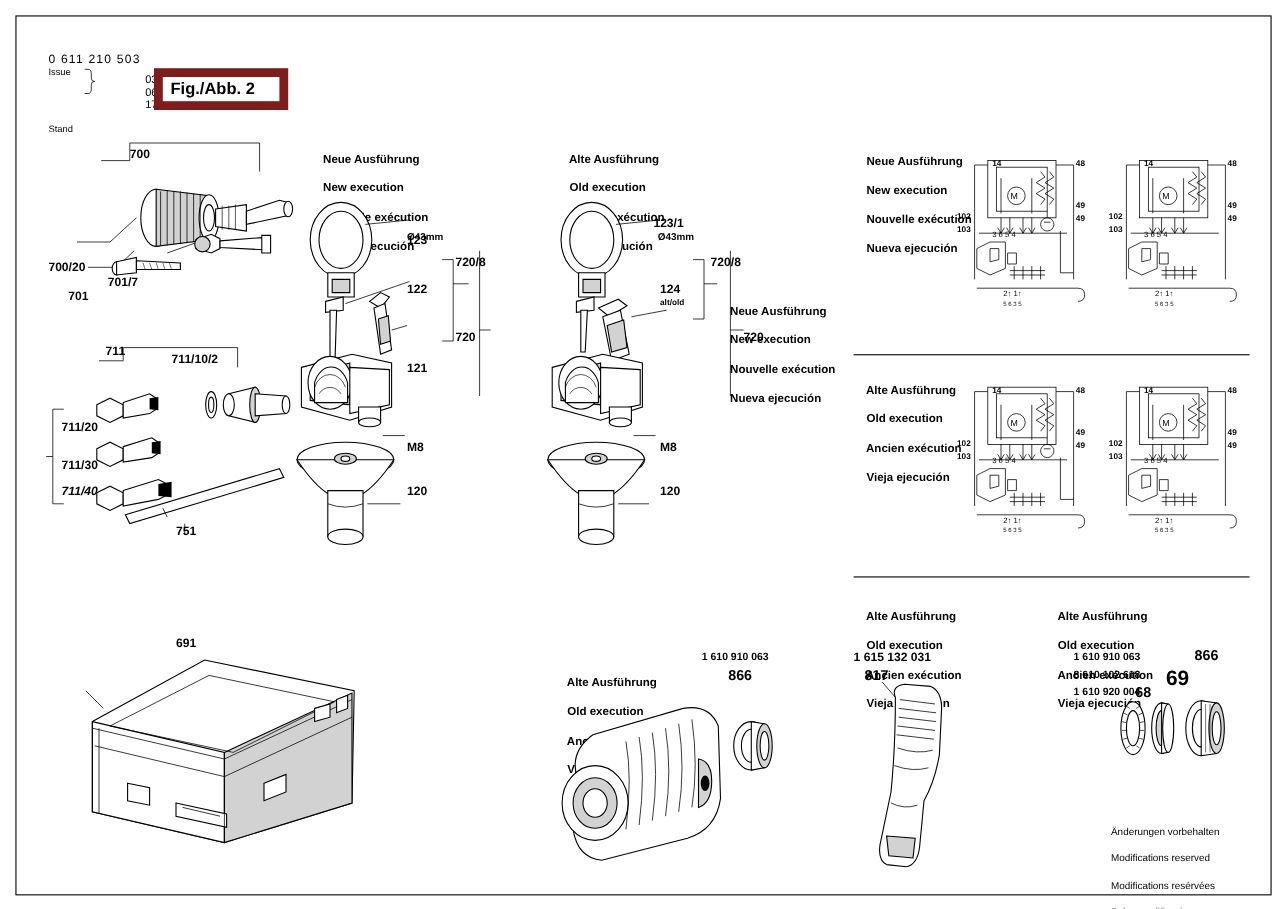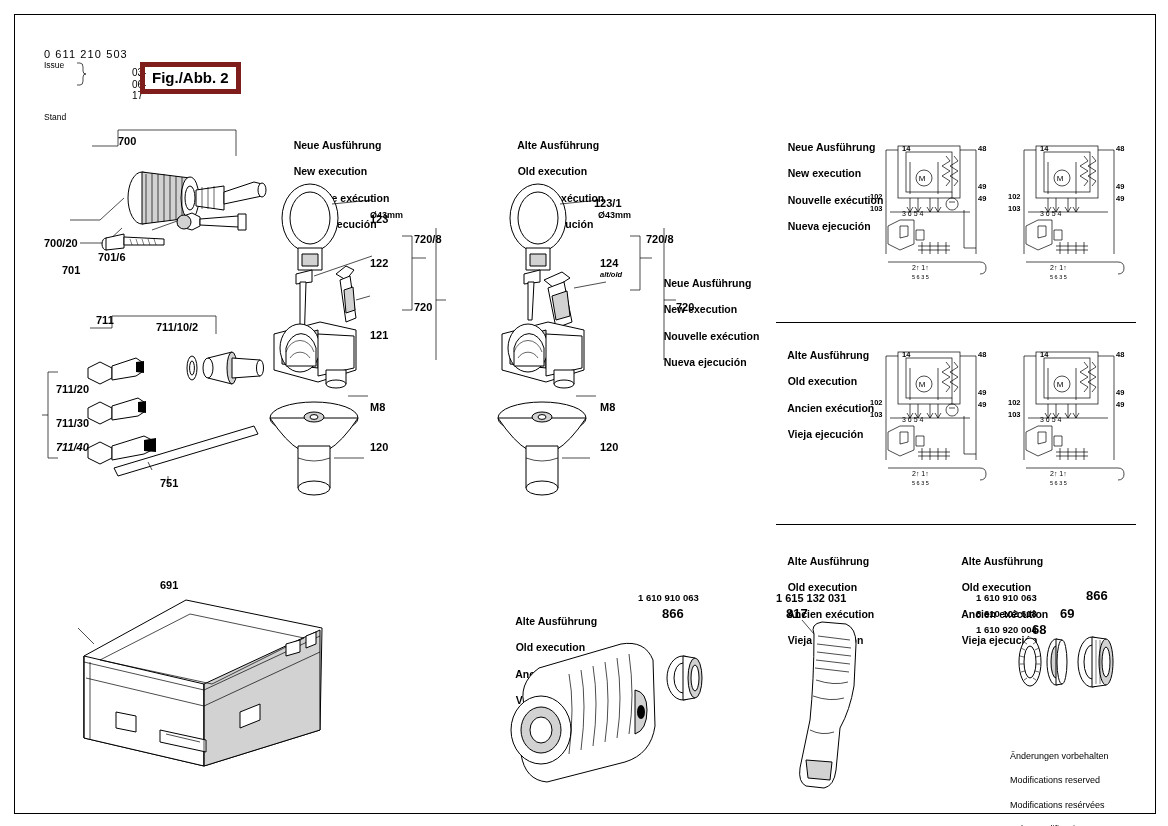--- a/index.html
+++ b/index.html
@@ -7,21 +7,21 @@
   .page{position:absolute;left:0;top:0;width:1168px;height:826px;overflow:hidden;}
   .frame{position:absolute;left:14px;top:14px;width:1140px;height:798px;border:1px solid #000;}
   .abs{position:absolute;}
   .lbl{font-size:10.5px;font-weight:bold;line-height:1.25;white-space:pre;}
   .lblb{font-size:11px;font-weight:bold;line-height:1.3;white-space:pre;}
   .small{font-size:9px;font-weight:bold;line-height:1.25;white-space:pre;}
   .tiny{font-size:7px;line-height:1.2;white-space:pre;}
   .tinyb{font-size:7.5px;font-weight:bold;line-height:1.2;white-space:pre;}
   .hdrnum{font-size:11px;letter-spacing:1.1px;font-family:"Liberation Sans",sans-serif;}
   .issue{font-size:8.5px;line-height:1.15;}
-  .figbox{border:5px solid #7f1d1d;padding:2px 7px 3px 7px;font-size:15px;font-weight:bold;display:inline-block;}
+  .figbox{border:8px solid #7f1d1d;padding:2px 22px 3px 7px;font-size:15px;font-weight:bold;display:inline-block;}
   .foot{font-size:9px;line-height:1.35;white-space:pre;}
   svg{display:block;}
   .thin{stroke:#000;stroke-width:.7;fill:none;}
   .fillw{fill:#fff;stroke:#000;stroke-width:1;}
   .fillgg{fill:#d2d2d2;stroke:#000;stroke-width:1;}
   .fillk{fill:#000;}
 </style>
 </head>
 <body>
 
@@ -139,21 +139,21 @@
       <path class="fillw" d="M74 348 L214 306 L218 314 L78 356 Z"></path>
       <path class="thin" d="M108 342 L112 350"></path>
     </g>
     <path class="thin" d="M128 356 L128 366"></path>
   </svg>
 
   <div class="abs lblb" style="left:118px;top:134px;">700</div>
   <div class="abs lblb" style="left:44px;top:236px;">700/20</div>
 
   <div class="abs lblb" style="left:62px;top:263px;">701</div>
-  <div class="abs lblb" style="left:98px;top:250px;">701/6</div>
+  <div class="abs lblb" style="left:98px;top:250px;">701/7</div>
   <div class="abs lblb" style="left:96px;top:313px;">711</div>
   <div class="abs lblb" style="left:156px;top:320px;text-align:right;">711/10/2</div>
   <div class="abs lblb" style="left:56px;top:382px;">711/20</div>
   <div class="abs lblb" style="left:56px;top:416px;">711/30</div>
   <div class="abs lblb" style="left:56px;top:440px;font-style:italic;">711/40</div>
   <div class="abs lblb" style="left:160px;top:476px;">751</div>
 
   <div class="abs lbl" style="left:282px;top:126px;">
     <span>Neue Ausführung</span><br>
     <span>New execution</span><br>
@@ -289,21 +289,21 @@
   <svg class="abs" style="left:596px;top:180px;" width="90" height="320">
     <path class="thin" d="M34 56 L44 56 L44 110 L34 110"></path>
     <path class="thin" d="M44 78 L56 78"></path>
     <path class="thin" d="M68 48 L68 180"></path>
     <path class="thin" d="M68 120 L80 120"></path>
   </svg>
 
   <div class="abs lblb" style="left:594px;top:196px;">123/1</div>
   <div class="abs small" style="left:598px;top:210px;">Ø43mm</div>
   <div class="abs lblb" style="left:600px;top:256px;">124</div>
-  <div class="abs tinyb" style="left:600px;top:270px;font-style:italic;">alt/old</div>
+  <div class="abs tinyb" style="left:600px;top:270px;">alt/old</div>
   <div class="abs lblb" style="left:646px;top:232px;">720/8</div>
   <div class="abs lblb" style="left:676px;top:300px;">720</div>
   <div class="abs lblb" style="left:600px;top:400px;">M8</div>
   <div class="abs lblb" style="left:600px;top:440px;">120</div>
 
   <div class="abs lbl" style="left:652px;top:264px;">
     <span>Neue Ausführung</span><br>
     <span>New execution</span><br>
     <span>Nouvelle exécution</span><br>
     <span>Nueva ejecución</span>
@@ -584,21 +584,21 @@
       <path class="thin" d="M36 70 Q54 76 68 72"></path>
       <path class="thin" d="M33 86 Q50 92 64 88"></path>
       <path class="fillgg" d="M26 150 L52 152 L50 170 L28 168 Z"></path>
       <path class="thin" d="M30 120 Q42 126 54 122"></path>
     </g>
   </svg>
 
   <div class="abs small" style="left:976px;top:592px;font-size:9.5px;font-weight:bold;">1 610 910 063</div>
   <div class="abs lblb" style="left:1086px;top:588px;font-size:13px;">866</div>
   <div class="abs small" style="left:976px;top:608px;font-size:9.5px;font-weight:bold;">8 610 102 618</div>
-  <div class="abs lblb" style="left:1060px;top:606px;font-size:13px;text-align:right;">69</div>
+  <div class="abs lblb" style="left:1060px;top:606px;font-size:19px;text-align:right;">69</div>
   <div class="abs small" style="left:976px;top:624px;font-size:9.5px;font-weight:bold;">1 610 920 004</div>
   <div class="abs lblb" style="left:1032px;top:622px;font-size:13px;">68</div>
 
   <svg class="abs" style="left:1000px;top:630px;" width="140" height="70">
 
     <g>
       <ellipse class="fillw" cx="30" cy="32" rx="11" ry="24"></ellipse>
       <ellipse class="fillw" cx="30" cy="32" rx="6" ry="16"></ellipse>
       <g stroke="#000" stroke-width=".6" fill="none">
         <path d="M24 12 L27 14"></path>

